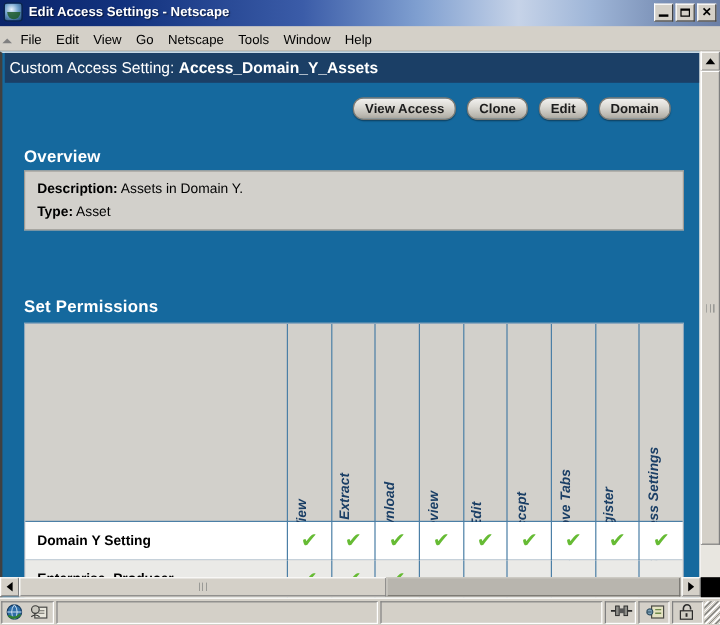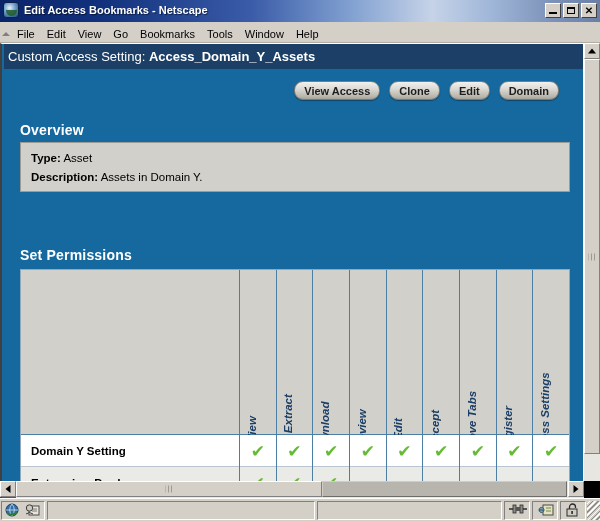--- a/index.html
+++ b/index.html
@@ -350,42 +350,42 @@
   .ico svg { display: block; }
 </style>
 </head>
 <body>
 
 <div id="app">
 
   <div class="titlebar">
     <div class="title-left">
       <span class="ns-icon"></span>
-      <span class="title-text">Edit Access Bookmarks - Netscape</span>
+      <span class="title-text">Edit Access Settings - Netscape</span>
     </div>
     <div class="win-btns">
       <div class="win-btn">
           <span class="g-min"></span>
         </div>
       <div class="win-btn">
           <span class="g-max"></span>
         </div>
       <div class="win-btn">
           <span class="g-close">✕</span>
         </div>
     </div>
   </div>
 
   <div class="menubar">
     <div class="menu-grip"></div>
     <div class="menu-item">File</div>
     <div class="menu-item">Edit</div>
     <div class="menu-item">View</div>
     <div class="menu-item">Go</div>
-    <div class="menu-item">Bookmarks</div>
+    <div class="menu-item">Netscape</div>
     <div class="menu-item">Tools</div>
     <div class="menu-item">Window</div>
     <div class="menu-item">Help</div>
   </div>
 
   <div class="page">
 
     <div class="banner">
       <span>Custom Access Setting:</span>
       <b>Access_Domain_Y_Assets</b>
@@ -395,26 +395,26 @@
       <div class="gbtn">View Access</div>
       <div class="gbtn">Clone</div>
       <div class="gbtn">Edit</div>
       <div class="gbtn">Domain</div>
     </div>
 
     <div class="sect-title" id="overview-title">Overview</div>
 
     <div class="overview-box">
       <div class="ov-line">
+        <b>Description:</b>
+        <span>Assets in Domain Y.</span>
+      </div>
+      <div class="ov-line">
         <b>Type:</b>
         <span>Asset</span>
-      </div>
-      <div class="ov-line">
-        <b>Description:</b>
-        <span>Assets in Domain Y.</span>
       </div>
     </div>
 
     <div class="sect-title" id="setperm-title">Set Permissions</div>
 
     <div class="perm-table">
       <div class="perm-head" id="perm-head">
           <div class="vcol" style="left: 218px; width: 36.6667px;">
             <span class="vlabel">View</span>
           </div>

